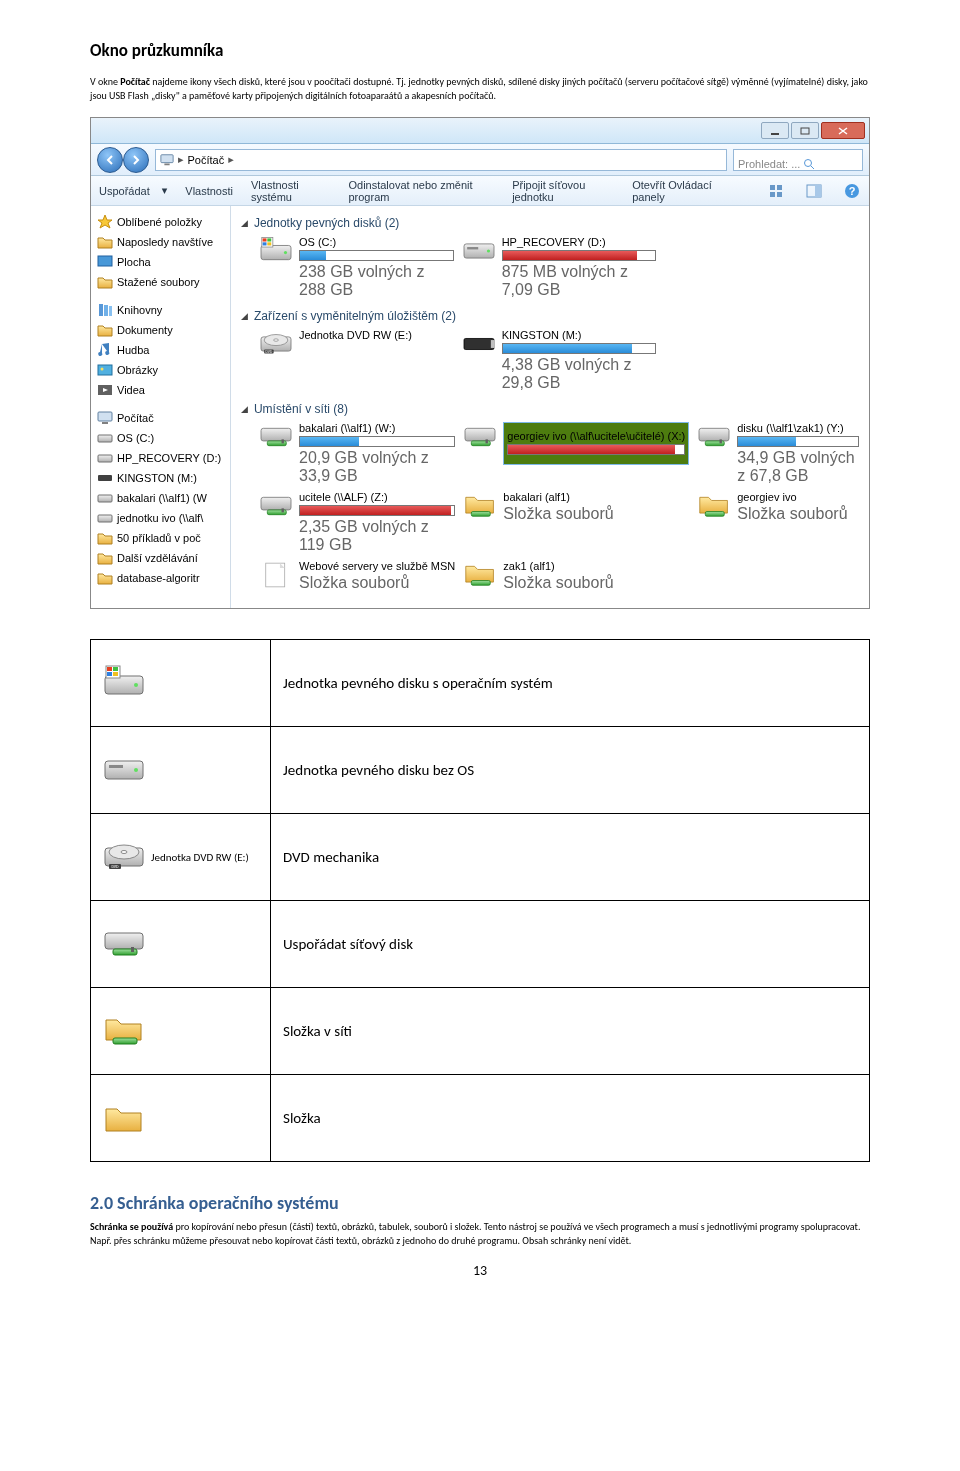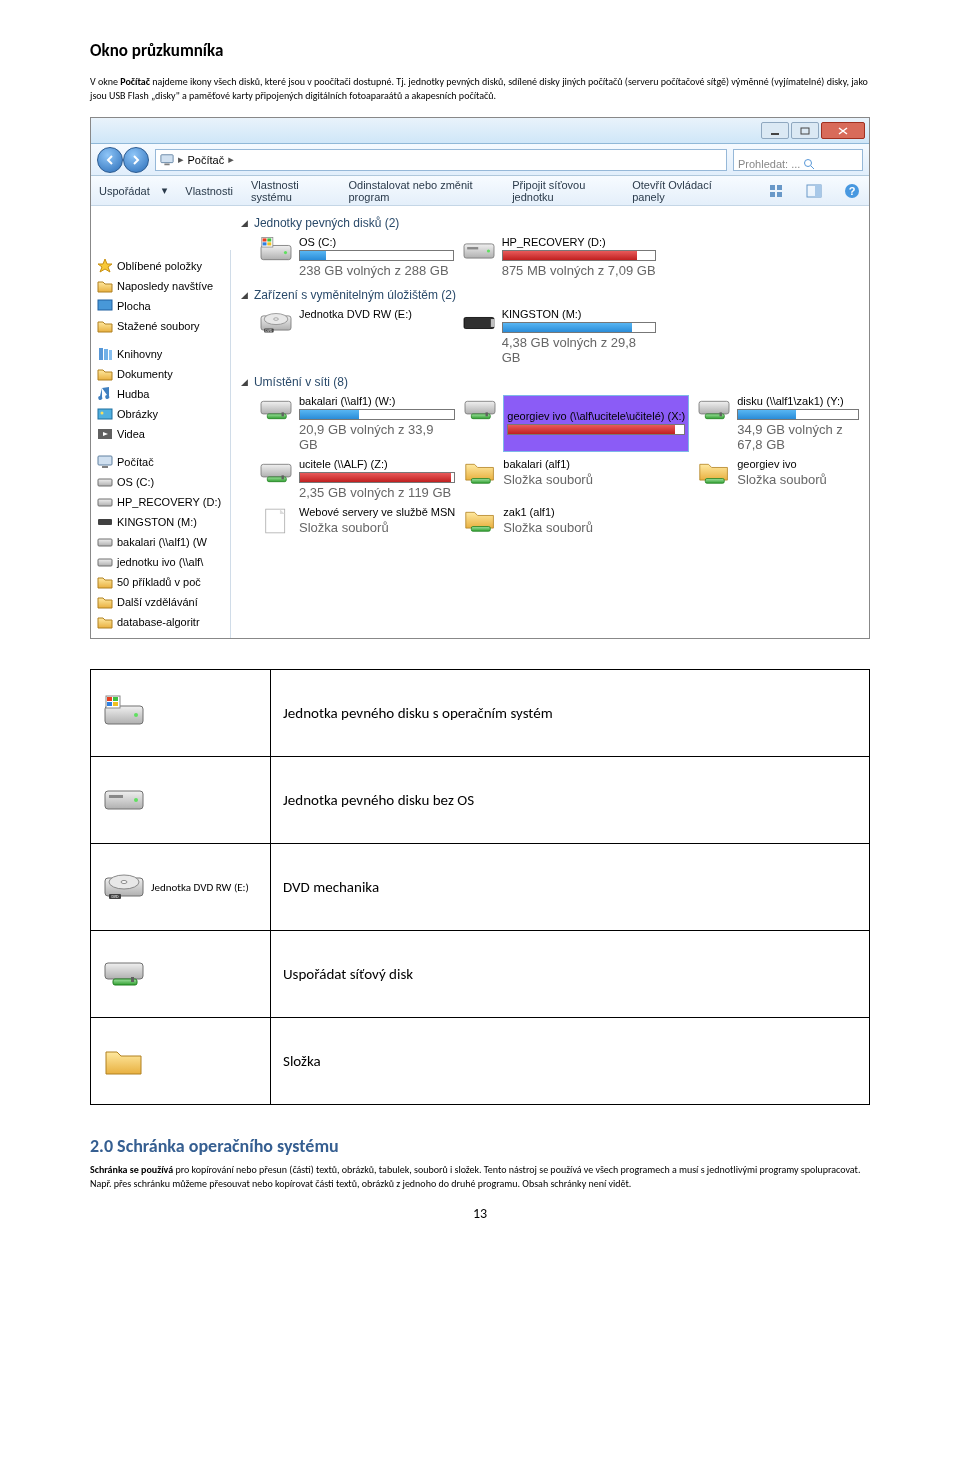--- a/index.html
+++ b/index.html
@@ -93,21 +93,20 @@
   .toolbar .tb-item { display: flex; align-items: center; gap: 12px; }
   .toolbar .spacer { flex: 1; }
   .toolbar .tb-icon { width: 22px; height: 18px; display: flex; align-items: center; justify-content: center; }
   
   .main-area { display: flex; min-height: 350px; }
   .sidebar {
     width: 140px;
     border-right: 1px solid #d0dce8;
     padding: 6px 4px;
     background: #fff;
-    margin-top: 44px;
   }
   .sb-item {
     display: flex; align-items: center; gap: 4px;
     padding: 2px 2px;
     font-size: 11px;
     white-space: nowrap;
     overflow: hidden;
   }
   .sb-ic { width: 16px; height: 16px; flex-shrink: 0; }
   .sb-spacer { height: 8px; }
@@ -132,38 +131,38 @@
     margin-left: 18px;
   }
   .drive {
     display: flex;
     align-items: flex-start;
     gap: 6px;
   }
   .drive-ic { width: 34px; height: 30px; flex-shrink: 0; }
   .drive-info { flex: 1; min-width: 0; }
   .drive-name { font-size: 11px; margin-bottom: 2px; white-space: nowrap; overflow: hidden; text-overflow: ellipsis; }
-  .drive-sub { font-size: 13px; color: #666; }
+  .drive-sub { font-size: 16px; color: #666; }
   .bar {
     height: 11px;
     border: 1px solid #777;
     background: #fff;
     margin: 2px 0;
     position: relative;
     overflow: hidden;
   }
   .bar-fill {
     position: absolute; top: 0; left: 0; bottom: 0;
     background: linear-gradient(#58b6f3, #2a8cd8);
   }
   .bar-fill.red { background: linear-gradient(#e85a5a, #c02020); }
   .drive.selected .drive-info {
-    background: #8b5cf6;
+    background: #4d7c0f;
     border: 1px solid #7db8e8;
-    padding: 14px 3px;
+    padding: 7px 3px;
   }
   
   
   .icon-table {
     width: 100%;
     border-collapse: collapse;
     margin: 20px 0 30px 0;
   }
   .icon-table td {
     border: 1px solid #000;
@@ -654,20 +653,28 @@
     <td class="ic-cell">
           <svg class="big-ic" viewBox="0 0 42 38">
             <use href="#netdrive-icon"></use>
           </svg>
         </td>
     <td class="txt-cell">Uspořádat síťový disk</td>
   </tr>
   <tr>
     <td class="ic-cell">
           <svg class="big-ic" viewBox="0 0 42 38">
+            <use href="#netfolder-icon"></use>
+          </svg>
+        </td>
+    <td class="txt-cell">Složka v síti</td>
+  </tr>
+  <tr>
+    <td class="ic-cell">
+          <svg class="big-ic" viewBox="0 0 42 38">
             <use href="#folder-icon"></use>
           </svg>
         </td>
     <td class="txt-cell">Složka</td>
   </tr>
 </tbody>
   </table>
 
 <h3 class="sub">2.0   Schránka operačního systému</h3>
 <p class="para">

